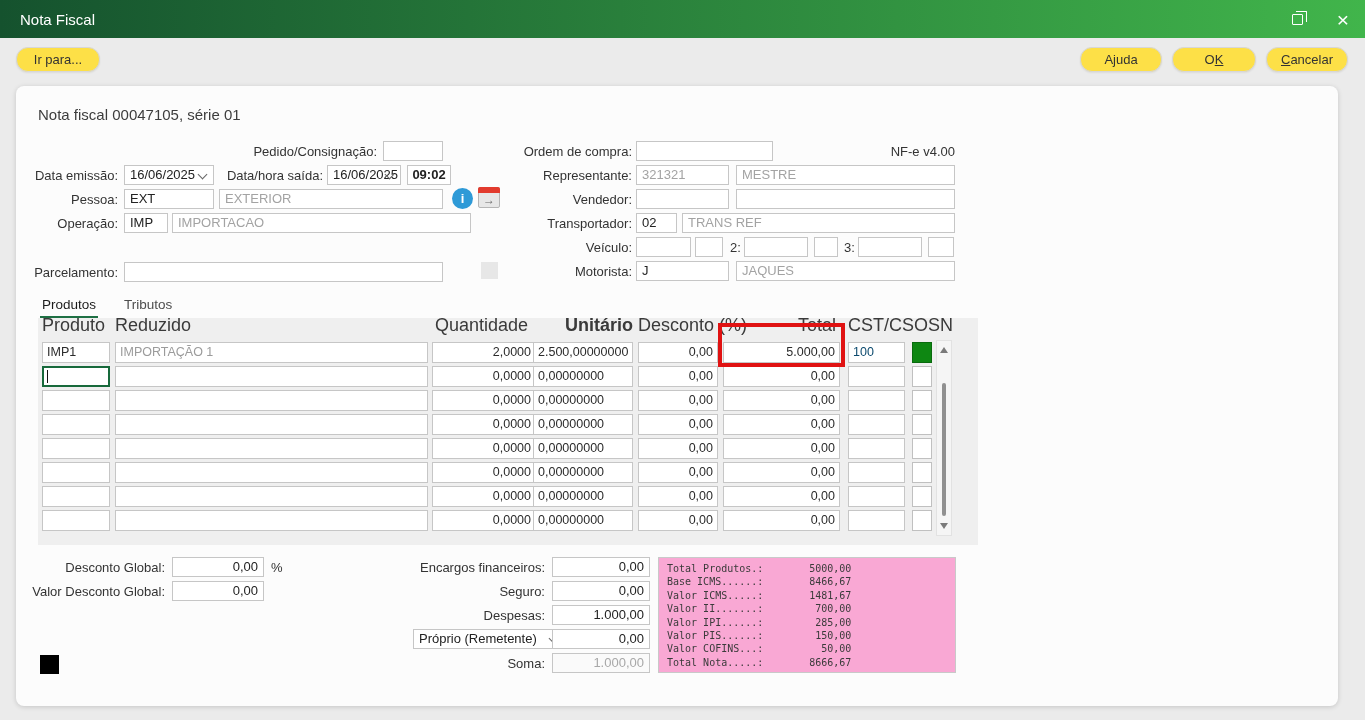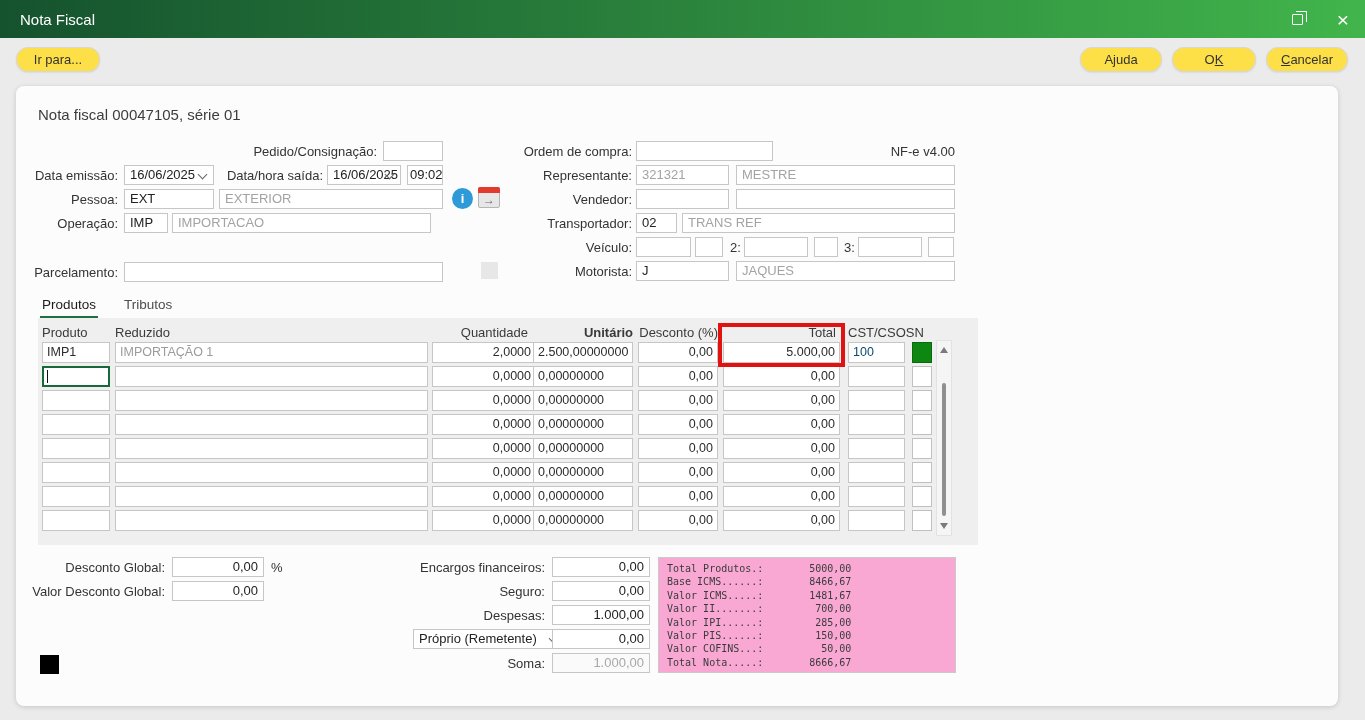--- a/index.html
+++ b/index.html
@@ -70,21 +70,21 @@
   .gray-square{position:absolute;left:481px;top:262px;width:17px;height:17px;background:#e7e7e7;}
   .black-square{position:absolute;left:40px;top:655px;width:19px;height:19px;background:#000;}
 
   
   .tabs{position:absolute;left:40px;top:297px;display:flex;gap:24px;}
   .tab{font-size:13.5px;color:#4d4d4d;padding:0 2px 4px 2px;border-bottom:3px solid transparent;cursor:default;}
   .tab.active{color:#1c1c1c;border-bottom-color:var(--accent-green);}
 
   
   .grid{position:absolute;left:38px;top:318px;width:940px;height:227px;background:#efefef;}
-  .ghead{position:absolute;top:8px;height:14px;font-size:13px;color:#3a3a3a;line-height:14px;white-space:nowrap;}
+  .ghead{position:absolute;top:0;height:14px;font-size:18px;color:#3a3a3a;line-height:14px;white-space:nowrap;}
   .ghead.r{text-align:right;}
   .grid-row{position:absolute;left:0;width:940px;height:21px;}
   .cell{position:absolute;top:0;height:21px;background:#fff;border:1px solid #c6c6c6;
     font-size:12.5px;line-height:18px;padding:0 4px;white-space:nowrap;overflow:hidden;}
   .c-produto{left:4px;width:68px;}
   .c-reduzido{left:77px;width:313px;color:#9b9b9b;}
   .c-quantidade{left:394px;width:104px;text-align:right;}
   .c-unitario{left:495px;width:100px;text-align:left;}
   .c-desconto{left:600px;width:80px;text-align:right;}
   .c-total{left:685px;width:117px;text-align:right;}
@@ -131,34 +131,34 @@
   <div class="panel"></div>
   <div class="page-title">Nota fiscal 00047105, série 01</div>
 
   <div class="lbl" style="left:235px;top:142px;width:142px;">Pedido/Consignação:</div>
   <div class="fld" style="left:383px;top:141px;width:60px;"></div>
 
   <div class="lbl" style="left:20px;top:166px;width:98px;">Data emissão:</div>
   <div class="fld combo" style="left:124px;top:165px;width:90px;"><span>16/06/2025</span><span class="chev"></span></div>
   <div class="lbl" style="left:222px;top:166px;width:101px;">Data/hora saída:</div>
   <div class="fld combo" style="left:327px;top:165px;width:74px;"><span>16/06/2025</span><span class="chev"></span></div>
-  <div class="fld center" style="left:407px;top:165px;width:36px;">09:02</div>
+  <div class="fld center" style="left:407px;top:165px;width:44px;font-weight:bold;">09:02</div>
 
   <div class="lbl" style="left:20px;top:190px;width:98px;">Pessoa:</div>
   <div class="fld" style="left:124px;top:189px;width:90px;">EXT</div>
   <div class="fld gray" style="left:219px;top:189px;width:224px;">EXTERIOR</div>
   <div class="info-icon">i</div>
   <div class="cal-icon">
       <span class="cal-top"></span>
       <span class="cal-arrow">→</span>
     </div>
 
   <div class="lbl" style="left:20px;top:214px;width:98px;">Operação:</div>
   <div class="fld" style="left:124px;top:213px;width:44px;">IMP</div>
-  <div class="fld gray" style="left:172px;top:213px;width:259px;">IMPORTACAO</div>
+  <div class="fld gray" style="left:172px;top:213px;width:299px;">IMPORTACAO</div>
 
   <div class="lbl" style="left:20px;top:263px;width:98px;">Parcelamento:</div>
   <div class="fld" style="left:124px;top:262px;width:319px;"></div>
   <div class="gray-square"></div>
 
   <div class="lbl" style="left:500px;top:142px;width:132px;">Ordem de compra:</div>
   <div class="fld" style="left:636px;top:141px;width:137px;"></div>
   <div class="lbl" style="left:855px;top:142px;width:100px;">NF-e v4.00</div>
 
   <div class="lbl" style="left:500px;top:166px;width:132px;">Representante:</div>

